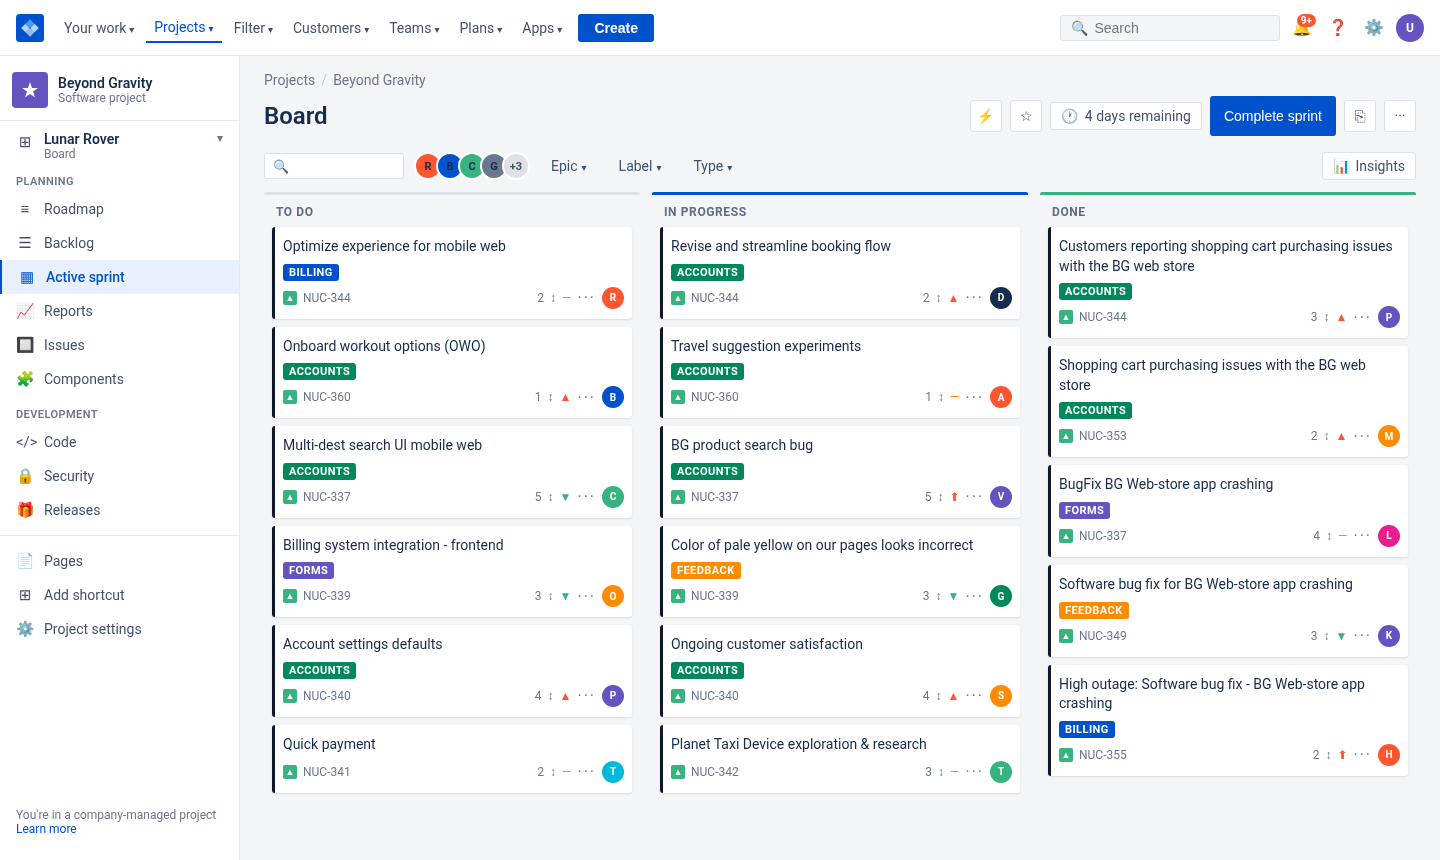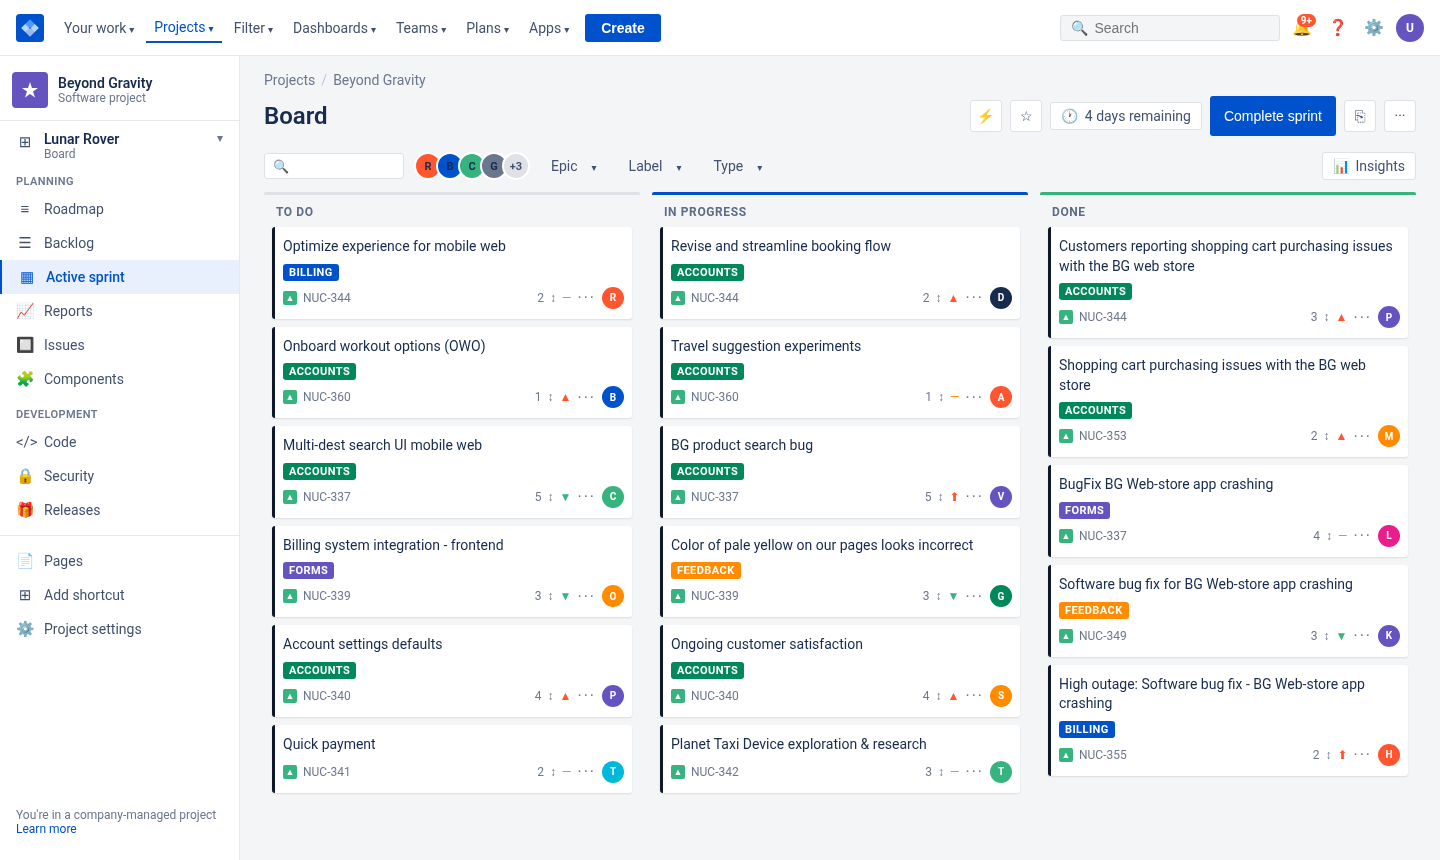--- a/index.html
+++ b/index.html
@@ -82,21 +82,21 @@
     
     .board-filters {
       display: flex; align-items: center; gap: 10px; padding: 4px 24px 12px;
     }
     .filter-search { display: flex; align-items: center; border: 1px solid #dfe1e6; border-radius: 3px; padding: 4px 8px; gap: 4px; background: #fff; width: 140px; }
     .filter-search input { border: none; outline: none; font-size: 14px; width: 100%; }
     .avatar-group { display: flex; align-items: center; }
     .avatar-sm { width: 28px; height: 28px; border-radius: 50%; border: 2px solid #fff; margin-left: -6px; font-size: 11px; font-weight: bold; display: flex; align-items: center; justify-content: center; cursor: pointer; }
     .avatar-sm:first-child { margin-left: 0; }
     .avatar-count { background: #dfe1e6; color: #42526e; font-size: 11px; font-weight: bold; }
-    .filter-btn { display: flex; align-items: center; gap: 14px; border: 1px solid transparent; border-radius: 3px; padding: 5px 10px; cursor: pointer; font-size: 14px; color: #42526e; background: transparent; }
+    .filter-btn { display: flex; align-items: center; gap: 4px; border: 1px solid transparent; border-radius: 3px; padding: 5px 10px; cursor: pointer; font-size: 14px; color: #42526e; background: transparent; }
 
     
     .board-columns { display: flex; gap: 0; padding: 0 24px 16px; min-height: 600px; }
 
     
     .card { background: #fff; border-radius: 3px; padding: 10px 8px; box-shadow: 0 1px 2px rgba(0,0,0,0.1); border-left: 3px solid #0f172a; cursor: pointer; }
     .card-title { font-size: 14px; color: #172b4d; margin-bottom: 6px; line-height: 1.4; }
     .card-tag { display: inline-block; padding: 2px 6px; border-radius: 3px; font-size: 11px; font-weight: 700; letter-spacing: 0.04em; margin-bottom: 6px; }
     .tag-accounts { background: #00875a; color: #fff; }
     .tag-billing { background: #0052cc; color: #fff; }
@@ -133,21 +133,21 @@
   </div>
   <div class="topnav-navitem active" style="border-bottom:2px solid #0052cc;">
     <span>Projects</span>
     <span class="chevron-down"></span>
   </div>
   <div class="topnav-navitem">
     <span>Filter</span>
     <span class="chevron-down"></span>
   </div>
   <div class="topnav-navitem">
-    <span>Dashboards</span>
+    <span>Customers</span>
     <span class="chevron-down"></span>
   </div>
   <div class="topnav-navitem">
     <span>Teams</span>
     <span class="chevron-down"></span>
   </div>
   <div class="topnav-navitem">
     <span>Plans</span>
     <span class="chevron-down"></span>
   </div>

